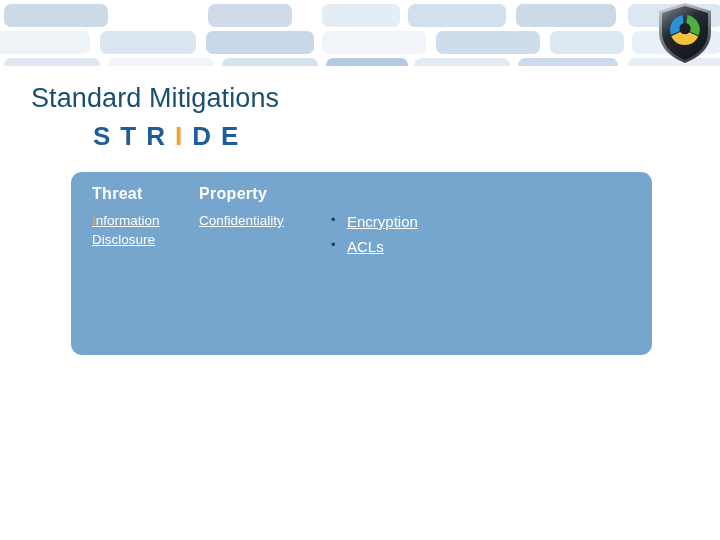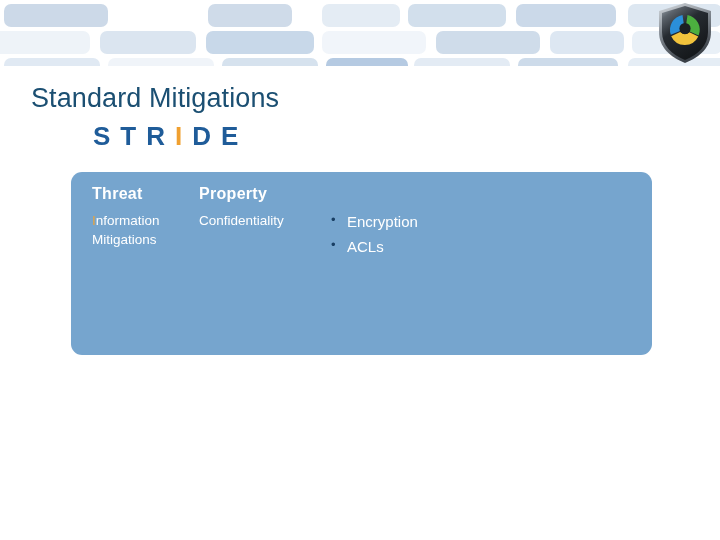--- a/index.html
+++ b/index.html
@@ -102,20 +102,21 @@
     letter-spacing: 0.3px;
     line-height: 1.3;
   }
 
   .body-row { top: 40px; }
   .body-cell {
     font-size: 13.5px;
     font-weight: 400;
     color: #ffffff;
     line-height: 1.38;
+    text-decoration: underline;
   }
   .body-cell .hl { color: #E8A33D; }
 
   .mit-list {
     margin: 0;
     padding: 0;
     list-style: none;
   }
   .mit-list li {
     position: relative;
@@ -195,21 +196,21 @@
 
 <div id="content-panel">
 
   <div class="table-grid hdr-row">
     <div class="col-threat hdr-cell">Threat</div>
     <div class="col-prop hdr-cell">Property</div>
     <div class="col-mit hdr-cell"></div>
   </div>
 
   <div class="table-grid body-row">
-    <div class="col-threat body-cell"><span class="hl">I</span><span>nformation</span><br><span>Mitigations</span></div>
+    <div class="col-threat body-cell"><span class="hl">I</span><span>nformation</span><br><span>Disclosure</span></div>
 
     <div class="col-prop body-cell">Confidentiality</div>
 
     <div class="col-mit body-cell">
       <ul class="mit-list" id="mitigation-list">
           <li>Encryption</li>
           <li>ACLs</li>
         </ul>
     </div>
   </div>

